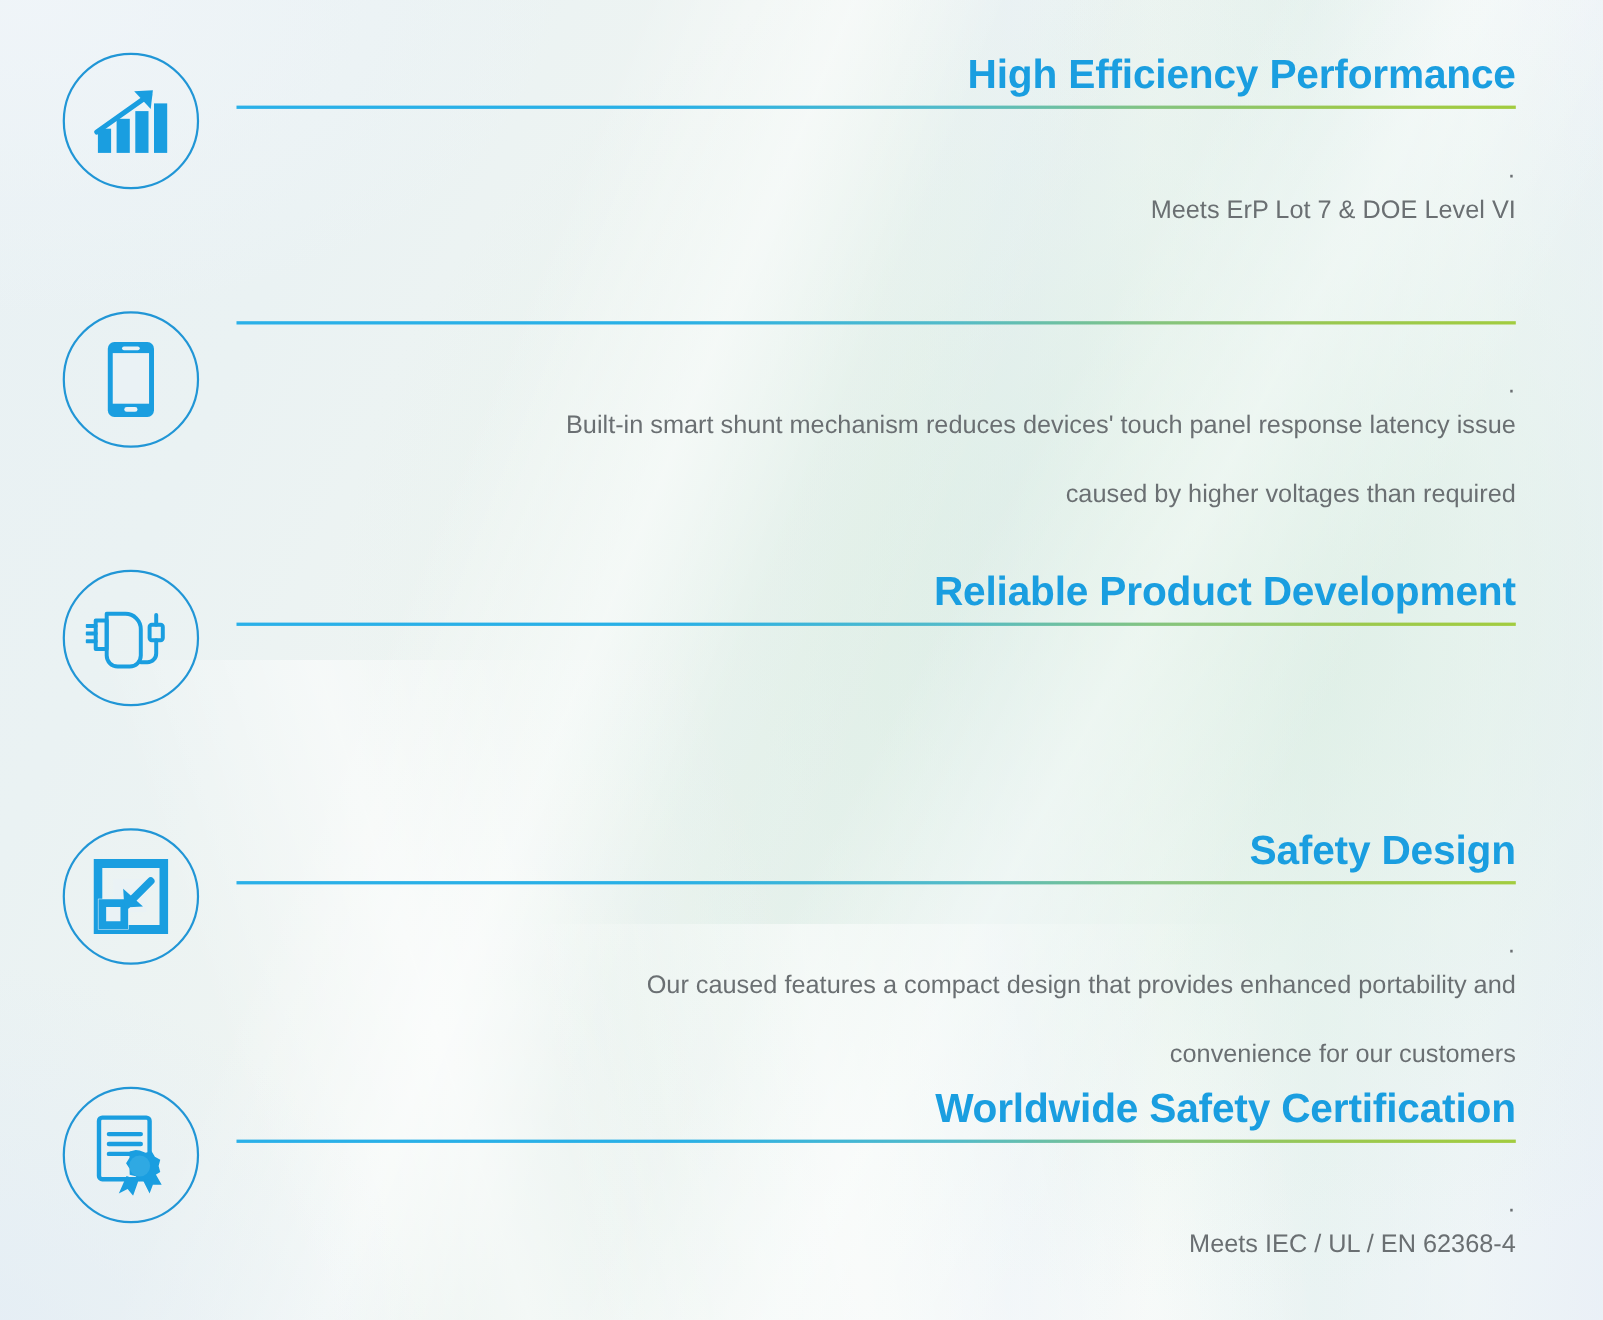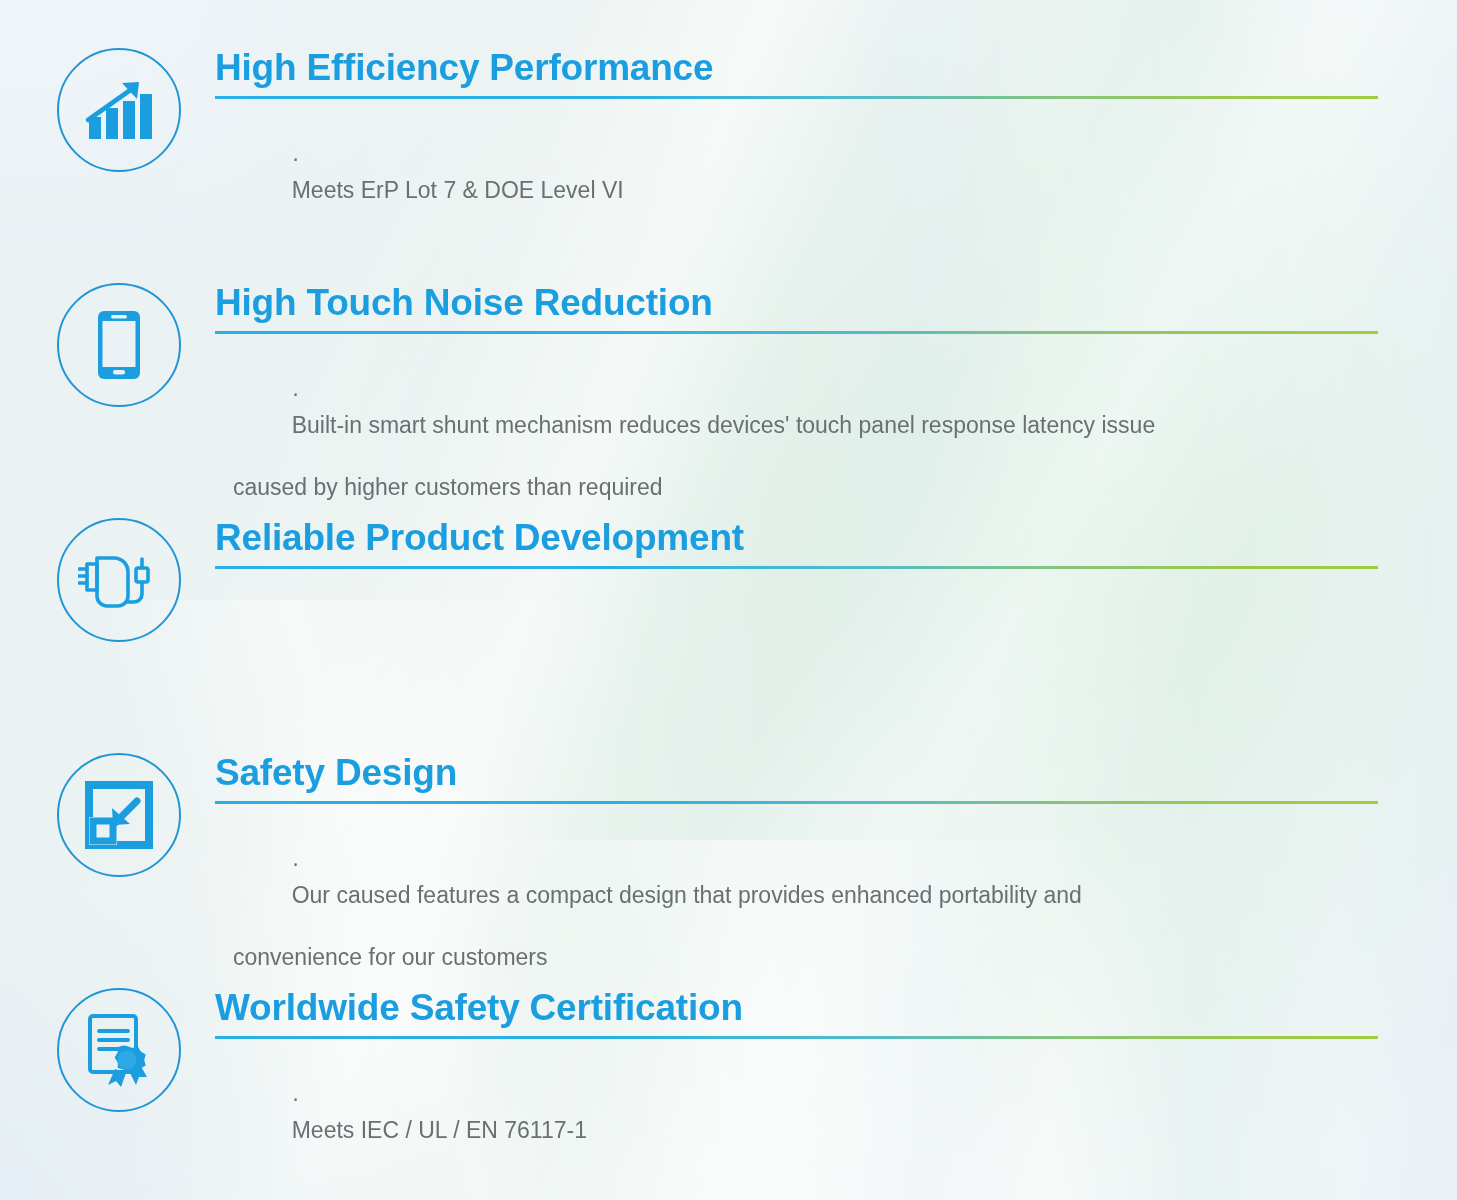--- a/index.html
+++ b/index.html
@@ -24,20 +24,21 @@
     background:
       linear-gradient(115deg,
         #e9f1f4 0%,
         #eaf2f3 18%,
         #eef4f2 34%,
         #e6f0ec 50%,
         #eaf3f0 64%,
         #f2f7f5 78%,
         #eef4f6 90%,
         #e9f0f4 100%);
+    text-align: right;
   }
 
   .bg-layer { position:absolute; inset:0; pointer-events:none; }
 
   
   .bg-bands {
     background:
       linear-gradient(90deg,
         rgba(255,255,255,0.00) 0%,
         rgba(255,255,255,0.00) 55%,
@@ -226,27 +227,26 @@
         <div class="icon-circle">
           <svg width="46" height="72" viewBox="0 0 46 72" fill="none">
             <rect x="2" y="2" width="42" height="68" rx="6" fill="#1a9ee0"></rect>
             <rect x="6.5" y="12" width="33" height="46" fill="#eaf2f5"></rect>
             <rect x="15" y="6" width="16" height="3.4" rx="1.7" fill="#eaf2f5"></rect>
             <rect x="17" y="61" width="12" height="4.4" rx="2.2" fill="#eaf2f5"></rect>
           </svg>
         </div>
       </div>
       <div class="feature-body">
-        <div class="feature-title">High Touch Noise Reduction</div>
         <div class="divider"></div>
         <div class="bullets">
           <div class="bullet">
             <span class="dot">·</span>
             <span>Built-in smart shunt mechanism reduces devices' touch panel response latency issue</span>
-            <span class="cont">caused by higher customers than required</span>
+            <span class="cont">caused by higher voltages than required</span>
           </div>
         </div>
       </div>
     </div>
 
     <div class="feature" style="top:518px;">
       <div class="icon-wrap">
         <div class="icon-circle">
           <svg width="82" height="76" viewBox="0 0 82 76" fill="none" stroke="#1a9ee0" stroke-width="3.6" stroke-linecap="round" stroke-linejoin="round">
             <path d="M19 16 H36 a14 14 0 0 1 14 14 V54 a10 10 0 0 1 -10 10 H29 a10 10 0 0 1 -10 -10 V16 Z"></path>
@@ -302,20 +302,20 @@
             <circle cx="43" cy="47" r="9.5" fill="#2fa9e3"></circle>
           </svg>
         </div>
       </div>
       <div class="feature-body">
         <div class="feature-title">Worldwide Safety Certification</div>
         <div class="divider"></div>
         <div class="bullets">
           <div class="bullet">
             <span class="dot">·</span>
-            <span>Meets IEC / UL / EN 76117-1</span>
+            <span>Meets IEC / UL / EN 62368-4</span>
           </div>
         </div>
       </div>
     </div>
 
   </div>
 </div>
 
 </body></html>

